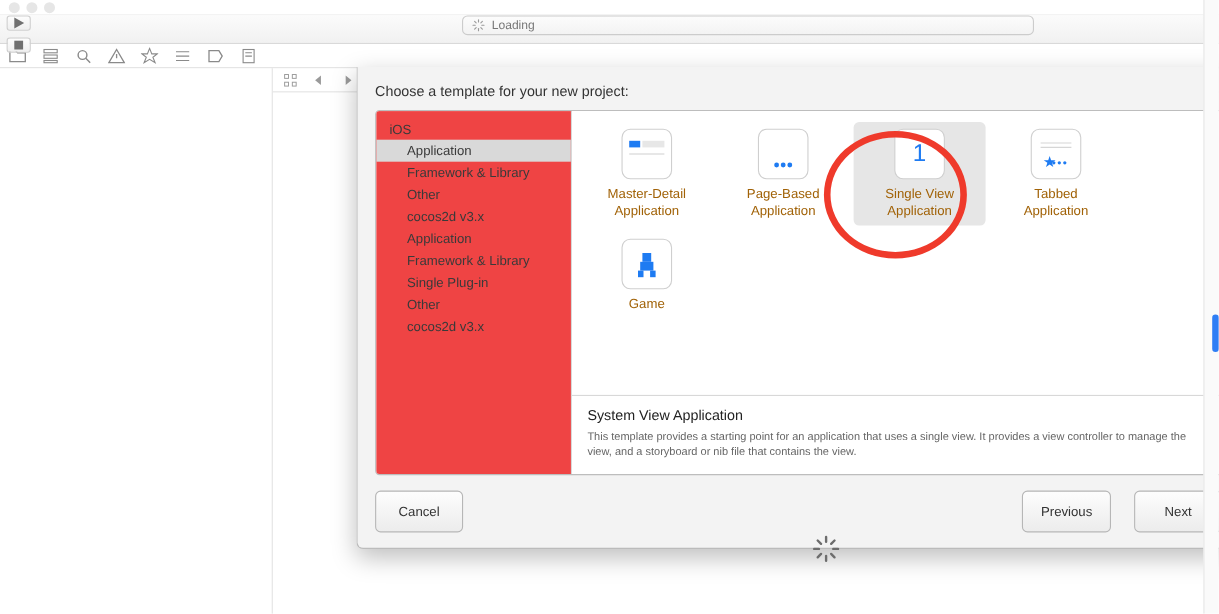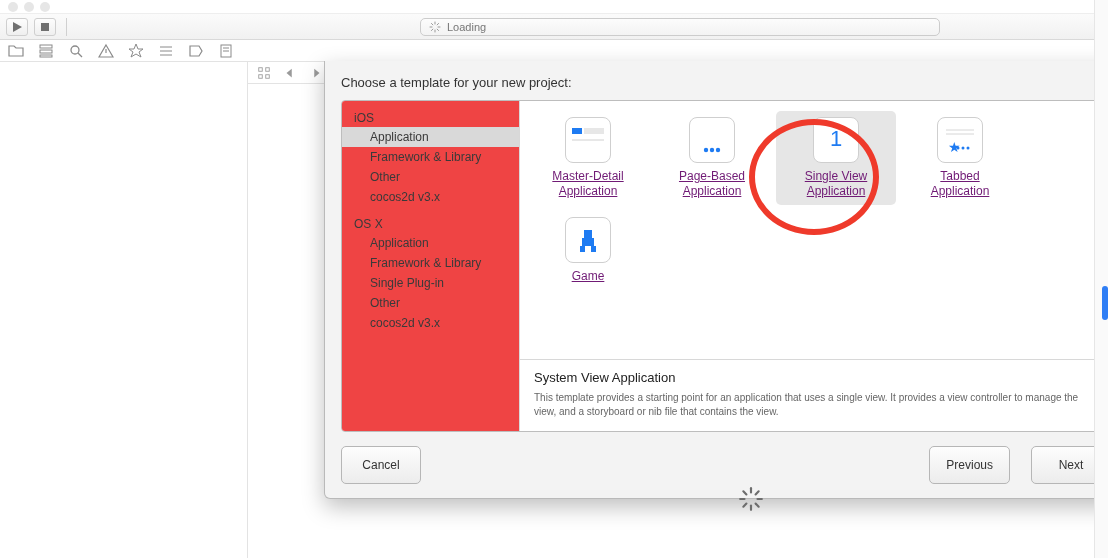--- a/index.html
+++ b/index.html
@@ -25,24 +25,25 @@
   border-bottom: 1px solid #eee;
 }
 .traffic-light { width: 10px; height: 10px; border-radius: 50%; background: #e6e6e6; }
 
 
 .toolbar {
   height: 26px;
   background: linear-gradient(#fbfbfb,#f1f1f1);
   border-bottom: 1px solid #d9d9d9;
   display: flex;
-  align-items: center;
+  align-items: flex-start;
   padding: 0 6px;
   gap: 6px;
   position: relative;
+  flex-direction: column;
 }
 .tool-btn {
   width: 22px; height: 18px;
   border: 1px solid #cfcfcf;
   border-radius: 3px;
   background: linear-gradient(#fdfdfd,#efefef);
   display: flex; align-items: center; justify-content: center;
 }
 .tool-svg { width: 12px; height: 12px; }
 .tool-sep { width:1px; height:18px; background:#d0d0d0; margin:0 4px; }
@@ -136,21 +137,21 @@
 .tpl-item.selected { background:#e6e6e6; }
 .tpl-icon {
   width: 46px; height: 46px;
   margin: 0 auto 6px;
   border:1px solid #cfcfcf;
   border-radius:8px;
   background:#fff;
   display:flex; align-items:center; justify-content:center;
   position:relative;
 }
-.tpl-label { font-size:12px; color:#701a75; line-height:1.25;text-decoration:underline; }
+.tpl-label { font-size:12px; color:#a16207; line-height:1.25; }
 
 
 .tpl-desc {
   border-top:1px solid #d8d8d8;
   padding: 10px 14px 12px;
 }
 .tpl-desc-title { font-size:13px; color:#222; margin-bottom:6px; }
 .tpl-desc-text { font-size:10px; color:#666; line-height:1.4; }
 
 
@@ -309,21 +310,20 @@
 
       <div class="sheet-body">
 
         <div class="cat-pane">
           <div class="cat-header">iOS</div>
           <div class="cat-item selected">Application</div>
           <div class="cat-item">Framework &amp; Library</div>
           <div class="cat-item">Other</div>
           <div class="cat-item">cocos2d v3.x</div>
 
-          <div class="cat-header" style="margin-top:6px">OS X</div>
           <div class="cat-item">Application</div>
           <div class="cat-item">Framework &amp; Library</div>
           <div class="cat-item">Single Plug-in</div>
           <div class="cat-item">Other</div>
           <div class="cat-item">cocos2d v3.x</div>
         </div>
 
         <div class="tpl-pane">
           <div class="tpl-grid">
 

